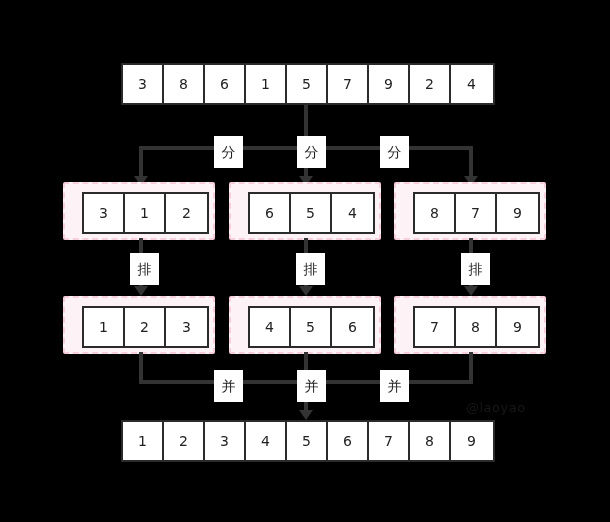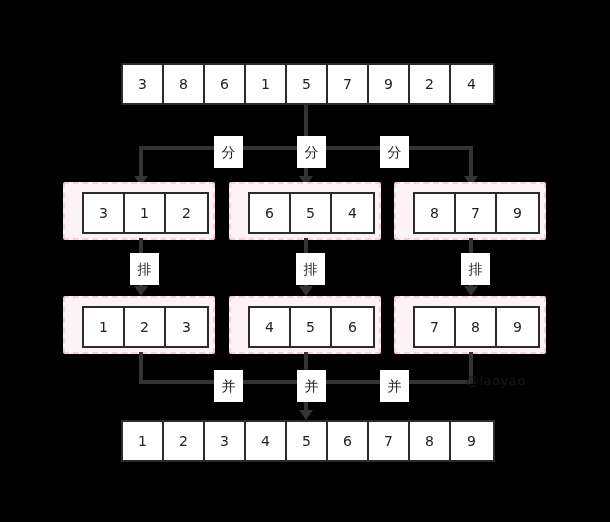--- a/index.html
+++ b/index.html
@@ -199,21 +199,21 @@
 
   <div class="hline" style="left:139px; top:380px; width:334px; height:4px;"></div>
 
   <div class="vline" style="left:304px; top:380px; width:4px; height:33px;"></div>
   <div class="arrowhead" style="left:299px; top:410px;"></div>
 
   <div class="label" style="left:214px; top:370px; width:23px; height:24px;">并</div>
   <div class="label" style="left:297px; top:370px; width:23px; height:24px;">并</div>
   <div class="label" style="left:380px; top:370px; width:23px; height:24px;">并</div>
 
-  <div class="watermark" style="left:466px; top:373px;">@laoyao</div>
+  <div class="watermark" style="left:466px; top:400px;">@laoyao</div>
 
   <div class="array" style="left:121px; top:420px; width:374px; height:42px;">
     <div class="cell">1</div>
     <div class="cell">2</div>
     <div class="cell">3</div>
     <div class="cell">4</div>
     <div class="cell">5</div>
     <div class="cell">6</div>
     <div class="cell">7</div>
     <div class="cell">8</div>

